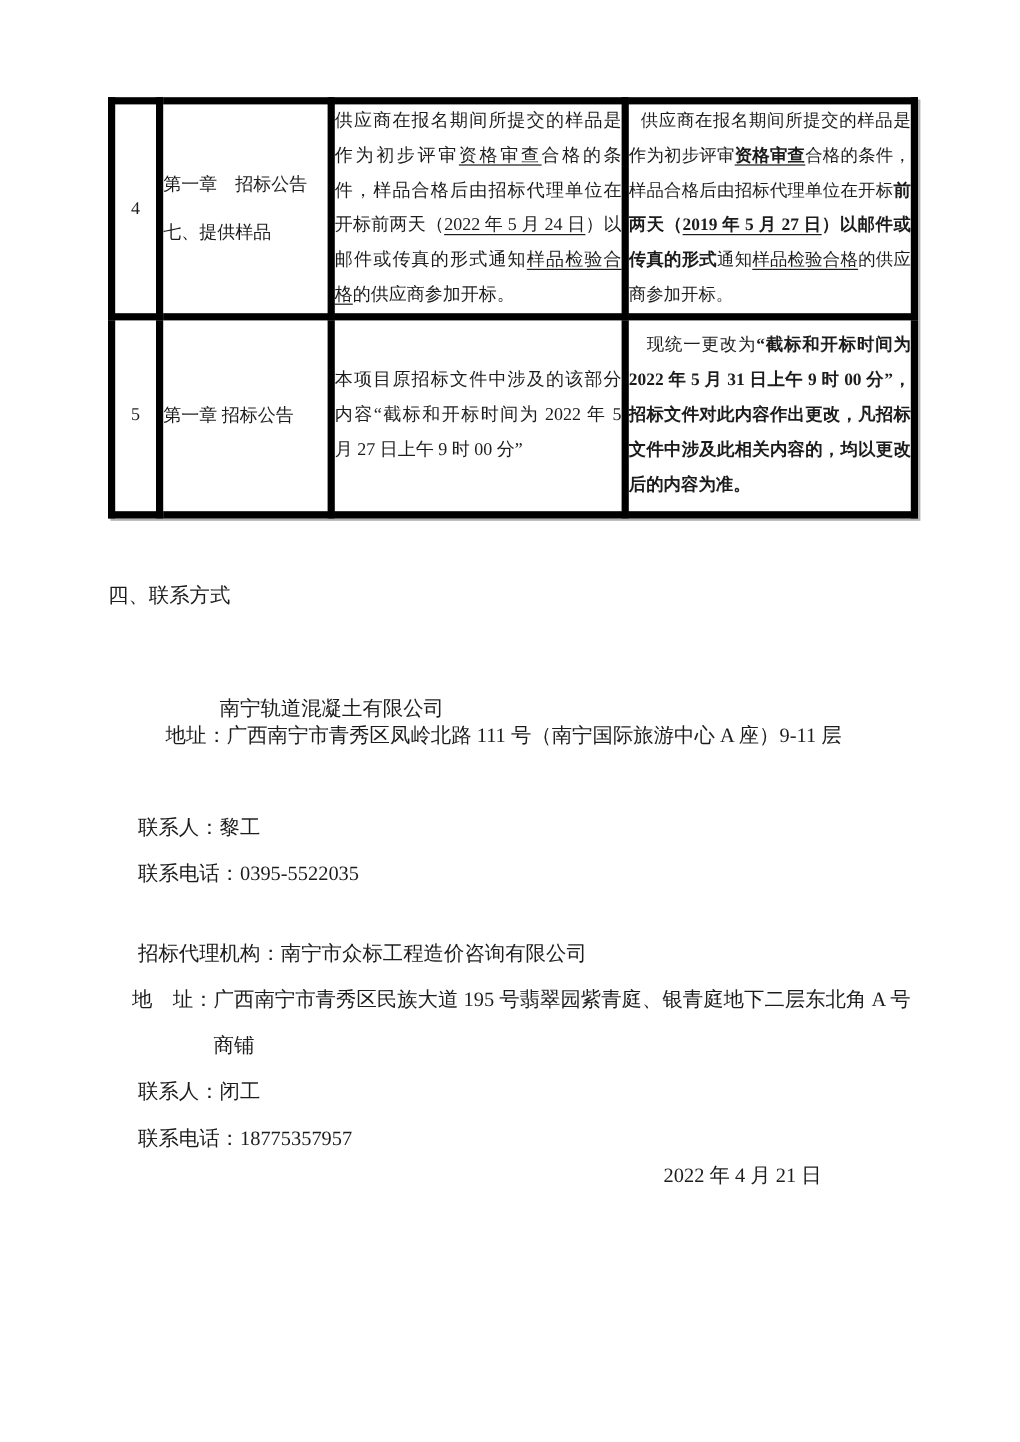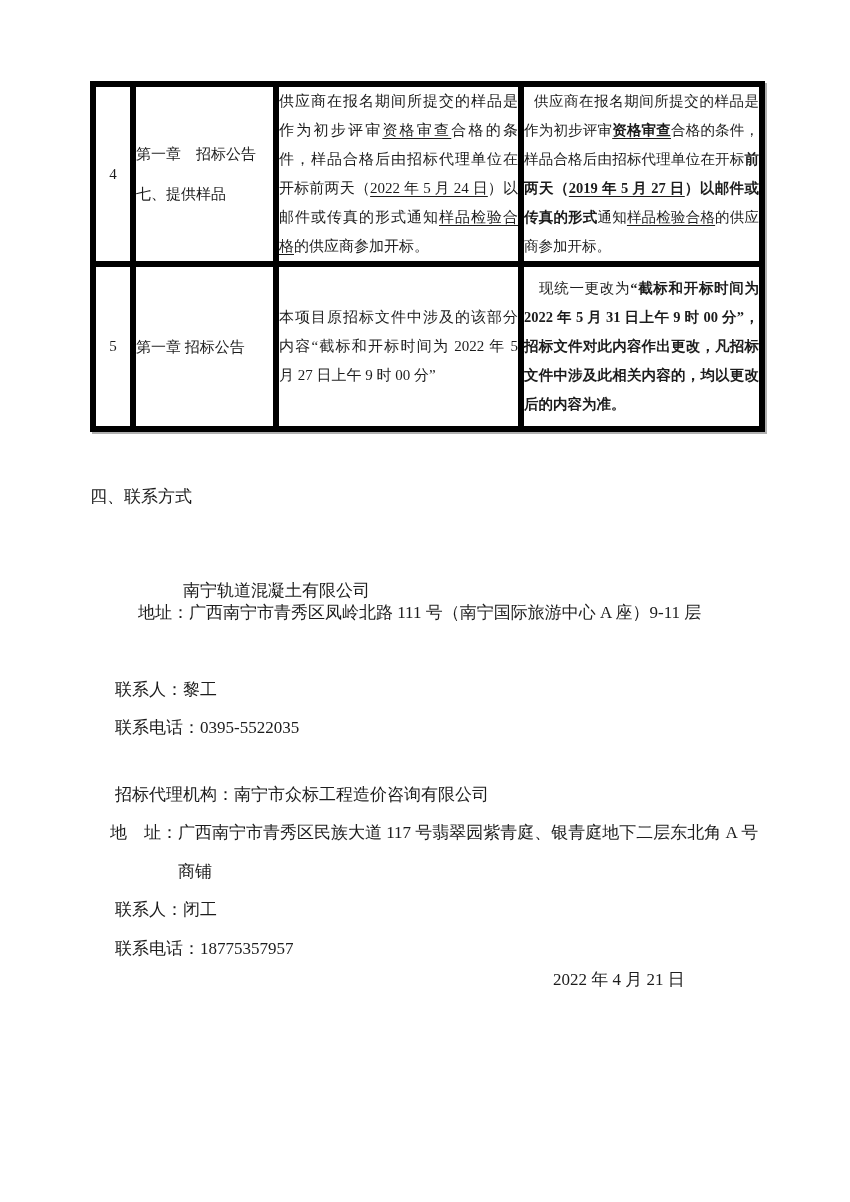--- a/index.html
+++ b/index.html
@@ -91,20 +91,20 @@
 
 
   <div class="abs" style="left:90px; top:487px;">四、联系方式</div>
 
   <div class="abs" style="left:183px; top:565px;margin-top:16px;">南宁轨道混凝土有限公司</div>
   <div class="abs" style="left:92px;  top:603px;margin-left:46px;">地址：广西南宁市青秀区凤岭北路 111 号（南宁国际旅游中心 A 座）9-11 层</div>
   <div class="abs" style="left:115px; top:680px;">联系人：黎工</div>
   <div class="abs" style="left:115px; top:718px;">联系电话：0395-5522035</div>
 
   <div class="abs" style="left:115px; top:785px;">招标代理机构：南宁市众标工程造价咨询有限公司</div>
-  <div class="abs" style="left:110px; top:823px;">地　址：广西南宁市青秀区民族大道 117 号翡翠园紫青庭、银青庭地下二层东北角 A 号</div>
+  <div class="abs" style="left:110px; top:823px;">地　址：广西南宁市青秀区民族大道 195 号翡翠园紫青庭、银青庭地下二层东北角 A 号</div>
   <div class="abs" style="left:178px; top:862px;">商铺</div>
   <div class="abs" style="left:115px; top:900px;">联系人：闭工</div>
   <div class="abs" style="left:115px; top:939px;">联系电话：18775357957</div>
 
   <div class="abs" style="left:553px; top:970px;">2022 年 4 月 21 日</div>
 
 </div>
 
 </body></html>

